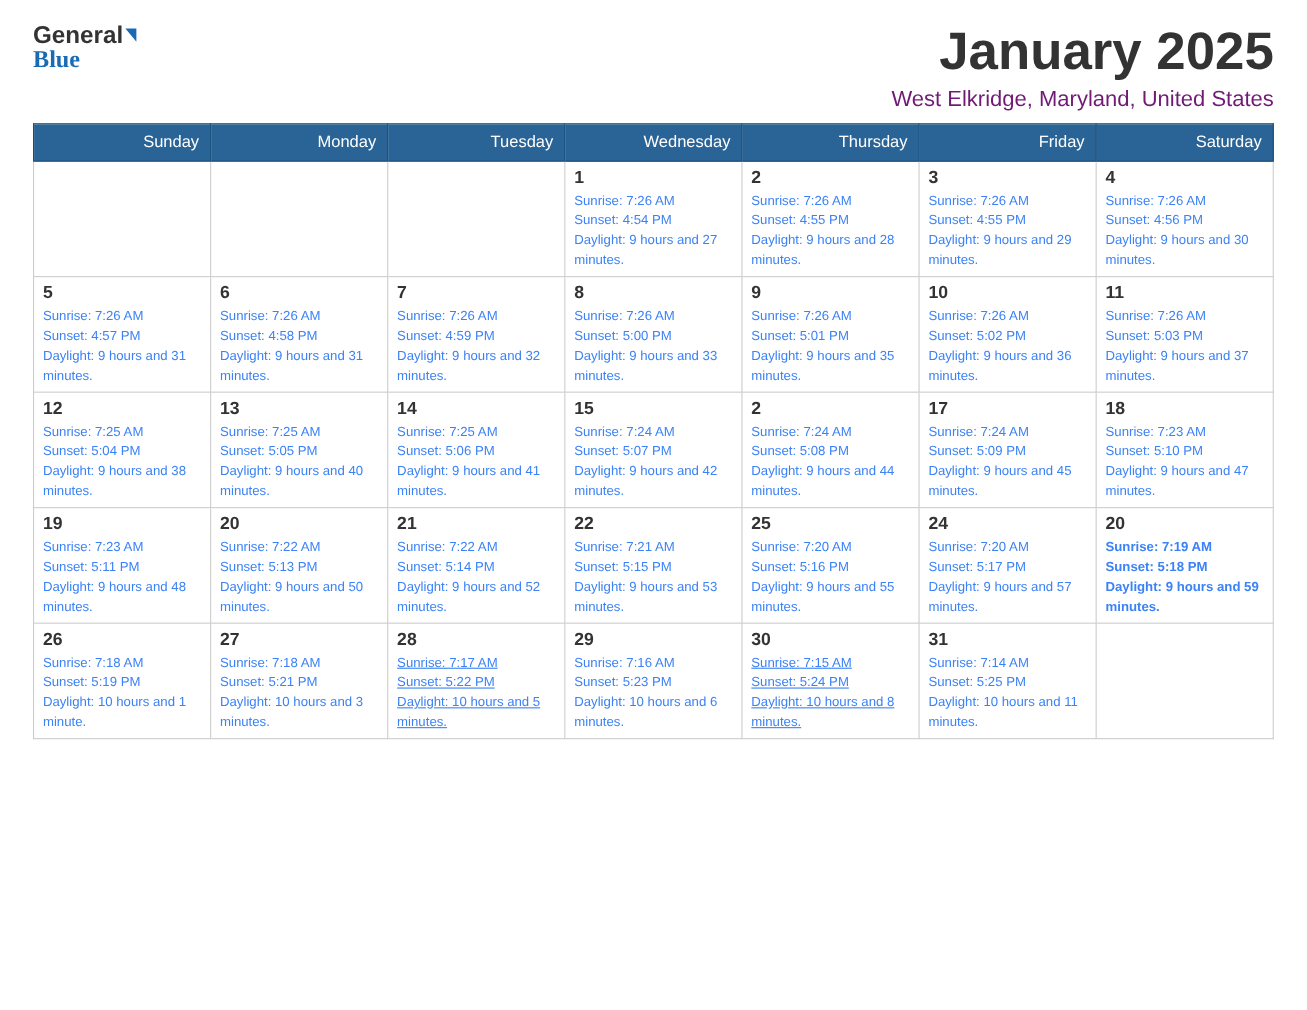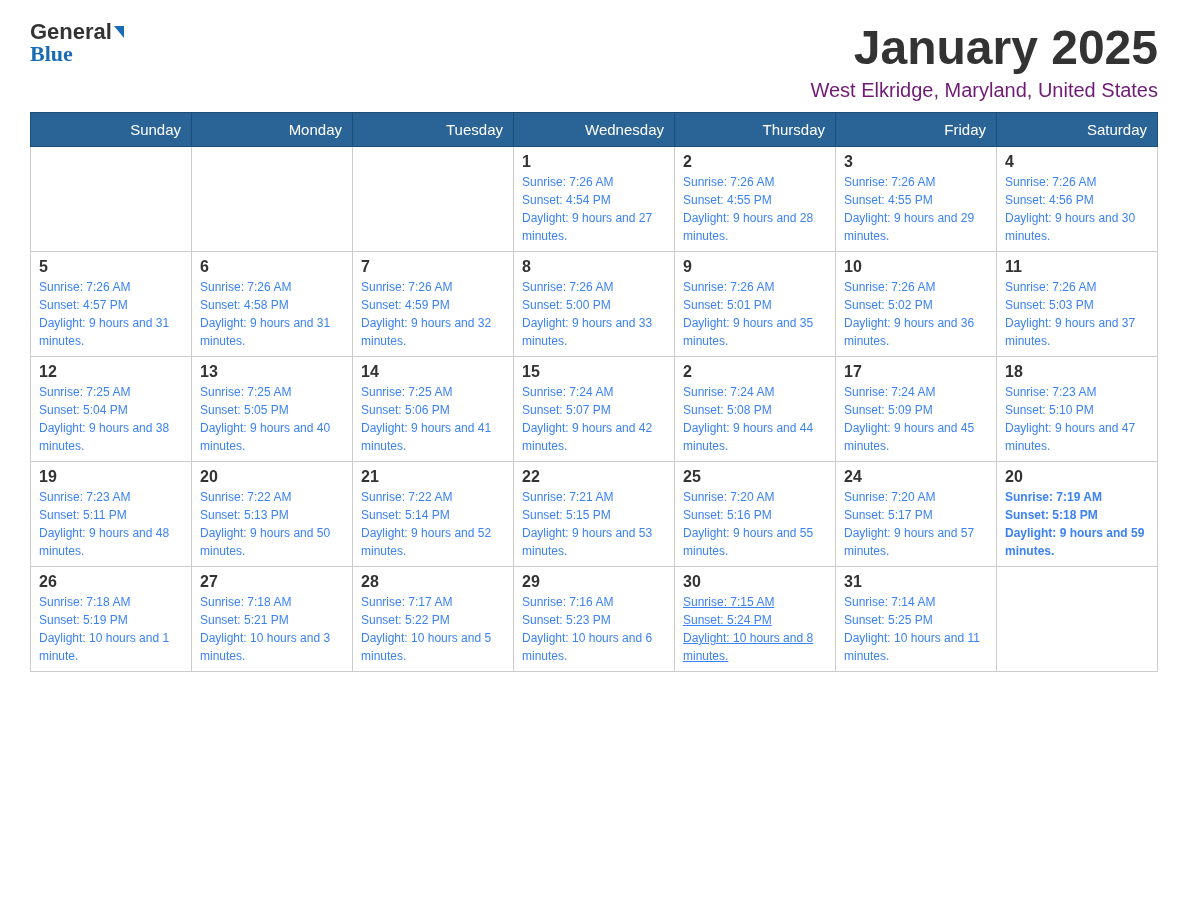--- a/index.html
+++ b/index.html
@@ -295,21 +295,21 @@
 Daylight: 10 hours and 1 minute.</div>
         </td>
         <td>
           <span class="day-num">27</span>
           <div class="day-info" style="white-space: pre-line;">Sunrise: 7:18 AM
 Sunset: 5:21 PM
 Daylight: 10 hours and 3 minutes.</div>
         </td>
         <td>
           <span class="day-num">28</span>
-          <div class="day-info" style="white-space: pre-line;">Sunrise: 7:17 AM
+          <div class="day-info" style="white-space: pre-line; text-decoration: underline;">Sunrise: 7:17 AM
 Sunset: 5:22 PM
 Daylight: 10 hours and 5 minutes.</div>
         </td>
         <td>
           <span class="day-num">29</span>
           <div class="day-info" style="white-space: pre-line;">Sunrise: 7:16 AM
 Sunset: 5:23 PM
 Daylight: 10 hours and 6 minutes.</div>
         </td>
         <td>

